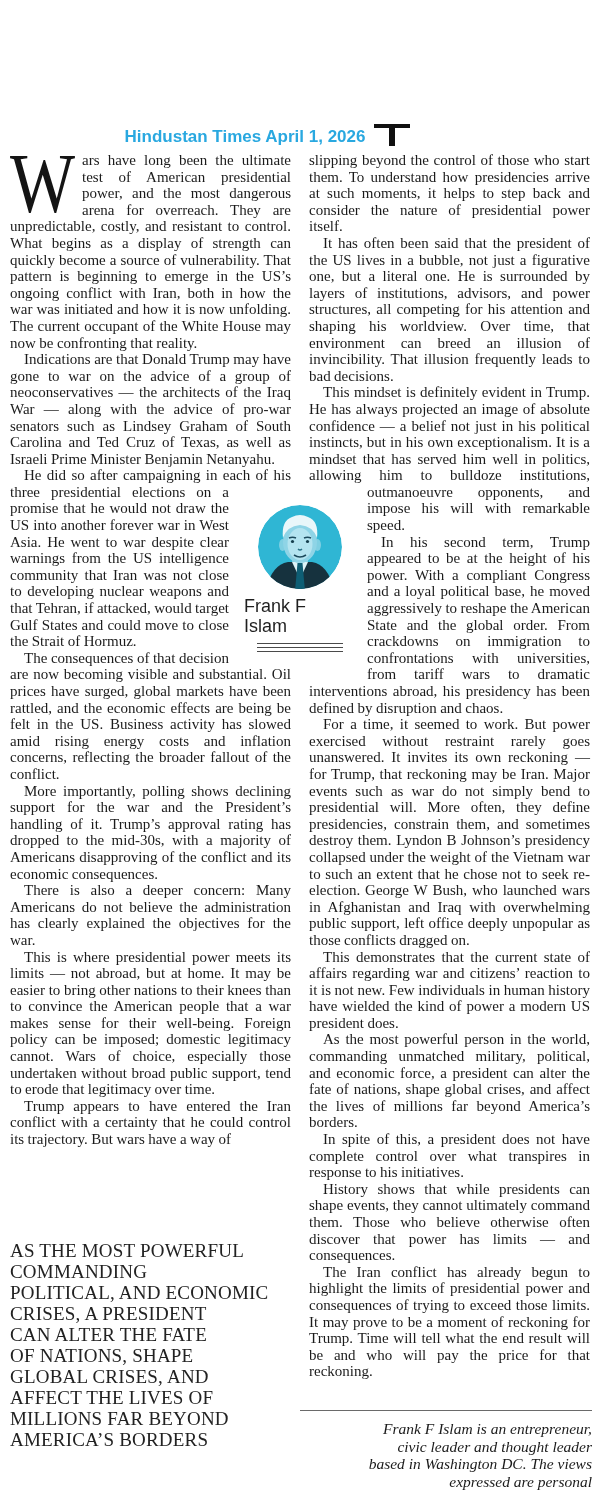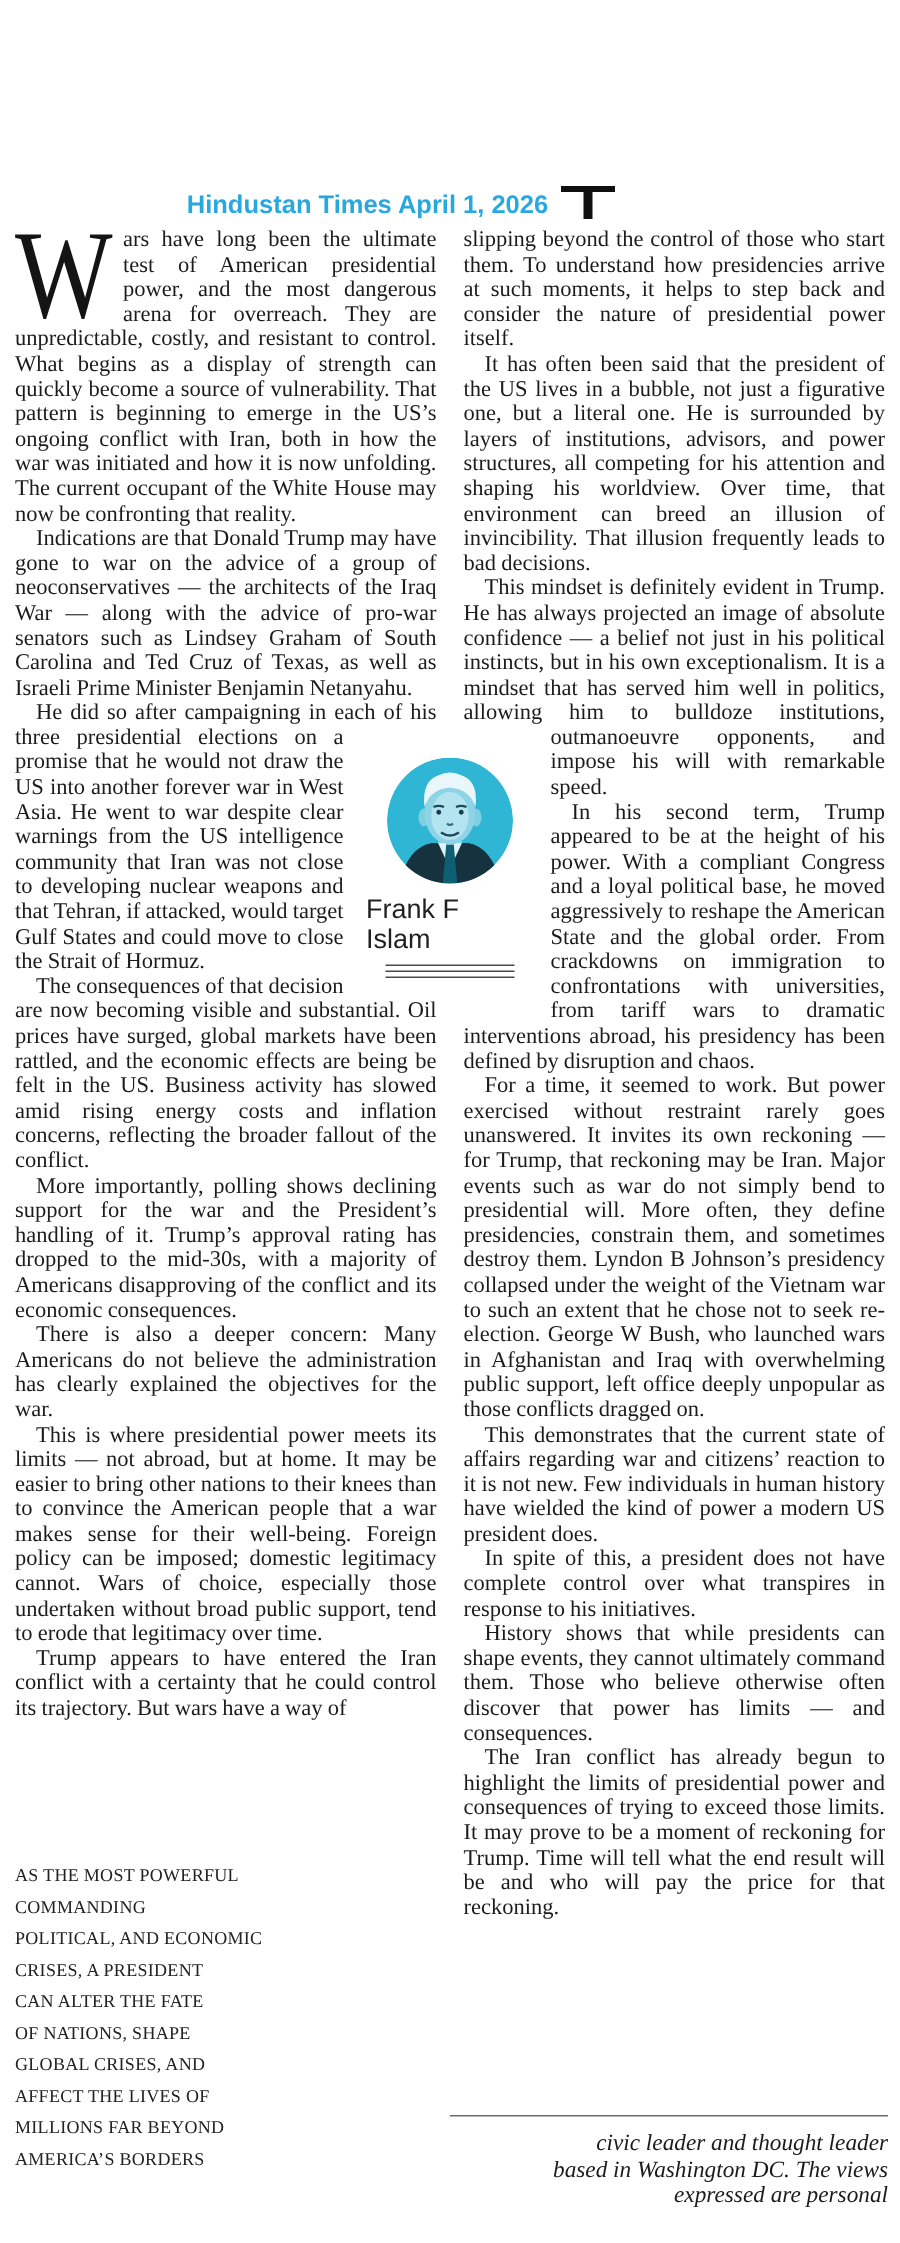--- a/index.html
+++ b/index.html
@@ -39,21 +39,21 @@
   
   .photo-block{position:absolute;left:244px;top:505px;width:112px;text-align:left;z-index:3;}
   .photo-circle{width:84px;height:84px;margin:0 auto;border-radius:50%;overflow:hidden;display:block;}
   .author-name{margin-top:7px;font-family:"Liberation Sans",sans-serif;
                font-size:18px;line-height:20px;color:#1f1f1f;}
   .cap-rules{width:86px;margin:7px auto 0;}
   .cap-rules div{height:1px;background:#4a4a4a;margin-bottom:3px;}
 
   
   .pullquote{position:absolute;left:10px;top:1240px;width:290px;
-             font-family:"Liberation Serif",serif;font-size:12px;line-height:21px;
+             font-family:"Liberation Serif",serif;font-size:19px;line-height:21px;
              color:#222;letter-spacing:0.2px;}
 
   
   .bio-block{position:absolute;left:300px;top:1410px;width:292px;}
   .bio-rule{height:1px;background:#6a6a6a;margin-bottom:9px;}
   .bio{font-style:italic;font-size:15.5px;line-height:17.5px;text-align:right;color:#1b1b1b;}
 </style>
 </head>
 <body>
 
@@ -75,20 +75,21 @@
     <p class="ind">Trump appears to have entered the Iran conflict with a certainty that he could control its trajectory. But wars have a way of</p>
   </div>
 
   <div class="col col-right">
     <p>slipping beyond the control of those who start them. To understand how presidencies arrive at such moments, it helps to step back and consider the nature of presidential power itself.</p>
     <p class="ind">It has often been said that the president of the US lives in a bubble, not just a figurative one, but a literal one. He is surrounded by layers of institutions, advisors, and power structures, all competing for his attention and shaping his worldview. Over time, that environment can breed an illusion of invincibility. That illusion frequently leads to bad decisions.</p>
     <p class="ind"><span>This mindset is definitely evident in Trump. He has always projected an image of absolute confidence — a belief not just in his political instincts, but in his own exceptionalism. It is a mindset that has served him well in politics, allowing him to bulldoze institutions, outmanoeuvre opponents, and</span> <span class="spacer-l"></span><span>impose his will with remarkable speed.</span></p>
     <p class="ind">In his second term, Trump appeared to be at the height of his power. With a compliant Congress and a loyal political base, he moved aggressively to reshape the American State and the global order. From crackdowns on immigration to confrontations with universities, from tariff wars to dramatic interventions abroad, his presidency has been defined by disruption and chaos.</p>
     <p class="ind">For a time, it seemed to work. But power exercised without restraint rarely goes unanswered. It invites its own reckoning — for Trump, that reckoning may be Iran. Major events such as war do not simply bend to presidential will. More often, they define presidencies, constrain them, and sometimes destroy them. Lyndon B Johnson’s presidency collapsed under the weight of the Vietnam war to such an extent that he chose not to seek re-election. George W Bush, who launched wars in Afghanistan and Iraq with overwhelming public support, left office deeply unpopular as those conflicts dragged on.</p>
     <p class="ind">This demonstrates that the current state of affairs regarding war and citizens’ reaction to it is not new. Few individuals in human history have wielded the kind of power a modern US president does.</p>
+    <p class="ind">As the most powerful person in the world, commanding unmatched military, political, and economic force, a president can alter the fate of nations, shape global crises, and affect the lives of millions far beyond America’s borders.</p>
     <p class="ind">In spite of this, a president does not have complete control over what transpires in response to his initiatives.</p>
     <p class="ind">History shows that while presidents can shape events, they cannot ultimately command them. Those who believe otherwise often discover that power has limits — and consequences.</p>
     <p class="ind">The Iran conflict has already begun to highlight the limits of presidential power and consequences of trying to exceed those limits. It may prove to be a moment of reckoning for Trump. Time will tell what the end result will be and who will pay the price for that reckoning.</p>
   </div>
 
   <div class="photo-block">
     <span class="photo-circle">
       <svg width="84" height="84" viewBox="0 0 84 84" xmlns="http://www.w3.org/2000/svg">
         <circle cx="42" cy="42" r="42" fill="#2fb6d4"></circle>
         <rect x="34" y="46" width="16" height="16" fill="#7fcfe2"></rect>
@@ -141,20 +142,21 @@
 
       <div>MILLIONS FAR BEYOND</div>
 
       <div>AMERICA’S BORDERS</div>
     </div>
 
   <div class="bio-block">
     <div class="bio-rule"></div>
     <div class="bio">
 
+        <div>Frank F Islam is an entrepreneur,</div>
 
         <div>civic leader and thought leader</div>
 
         <div>based in Washington DC. The views</div>
 
         <div>expressed are personal</div>
       </div>
   </div>
 
 </div>

